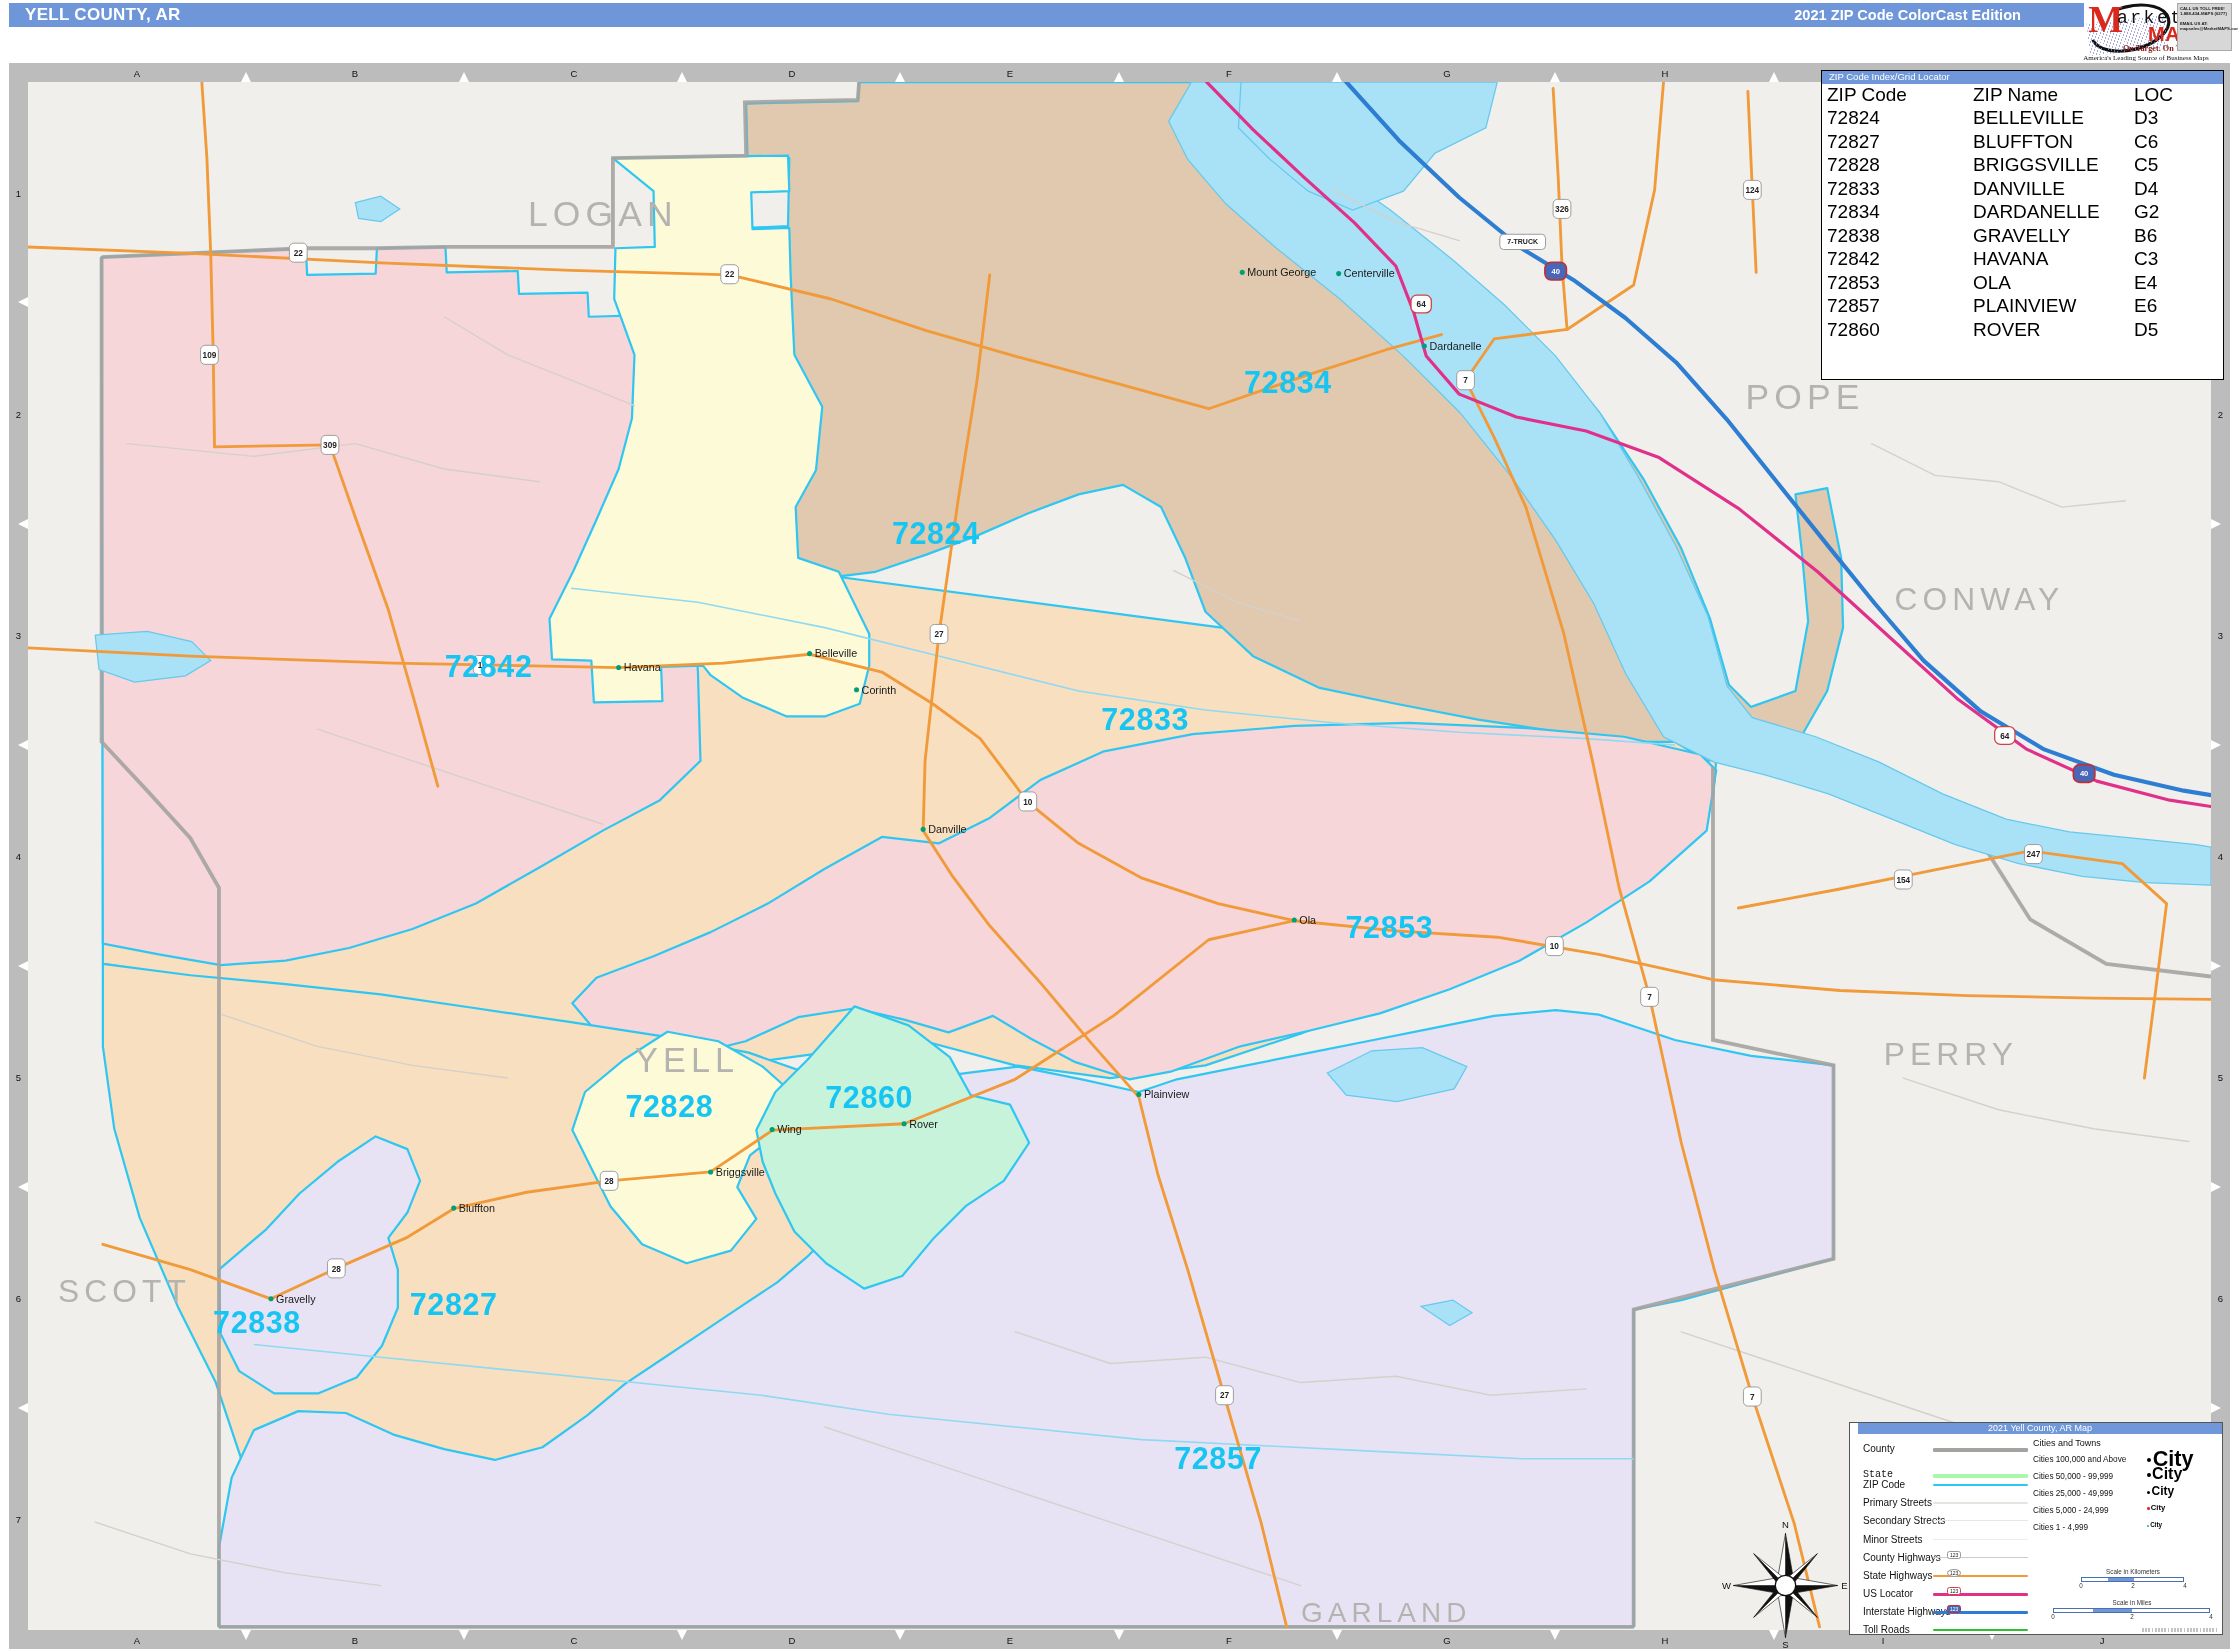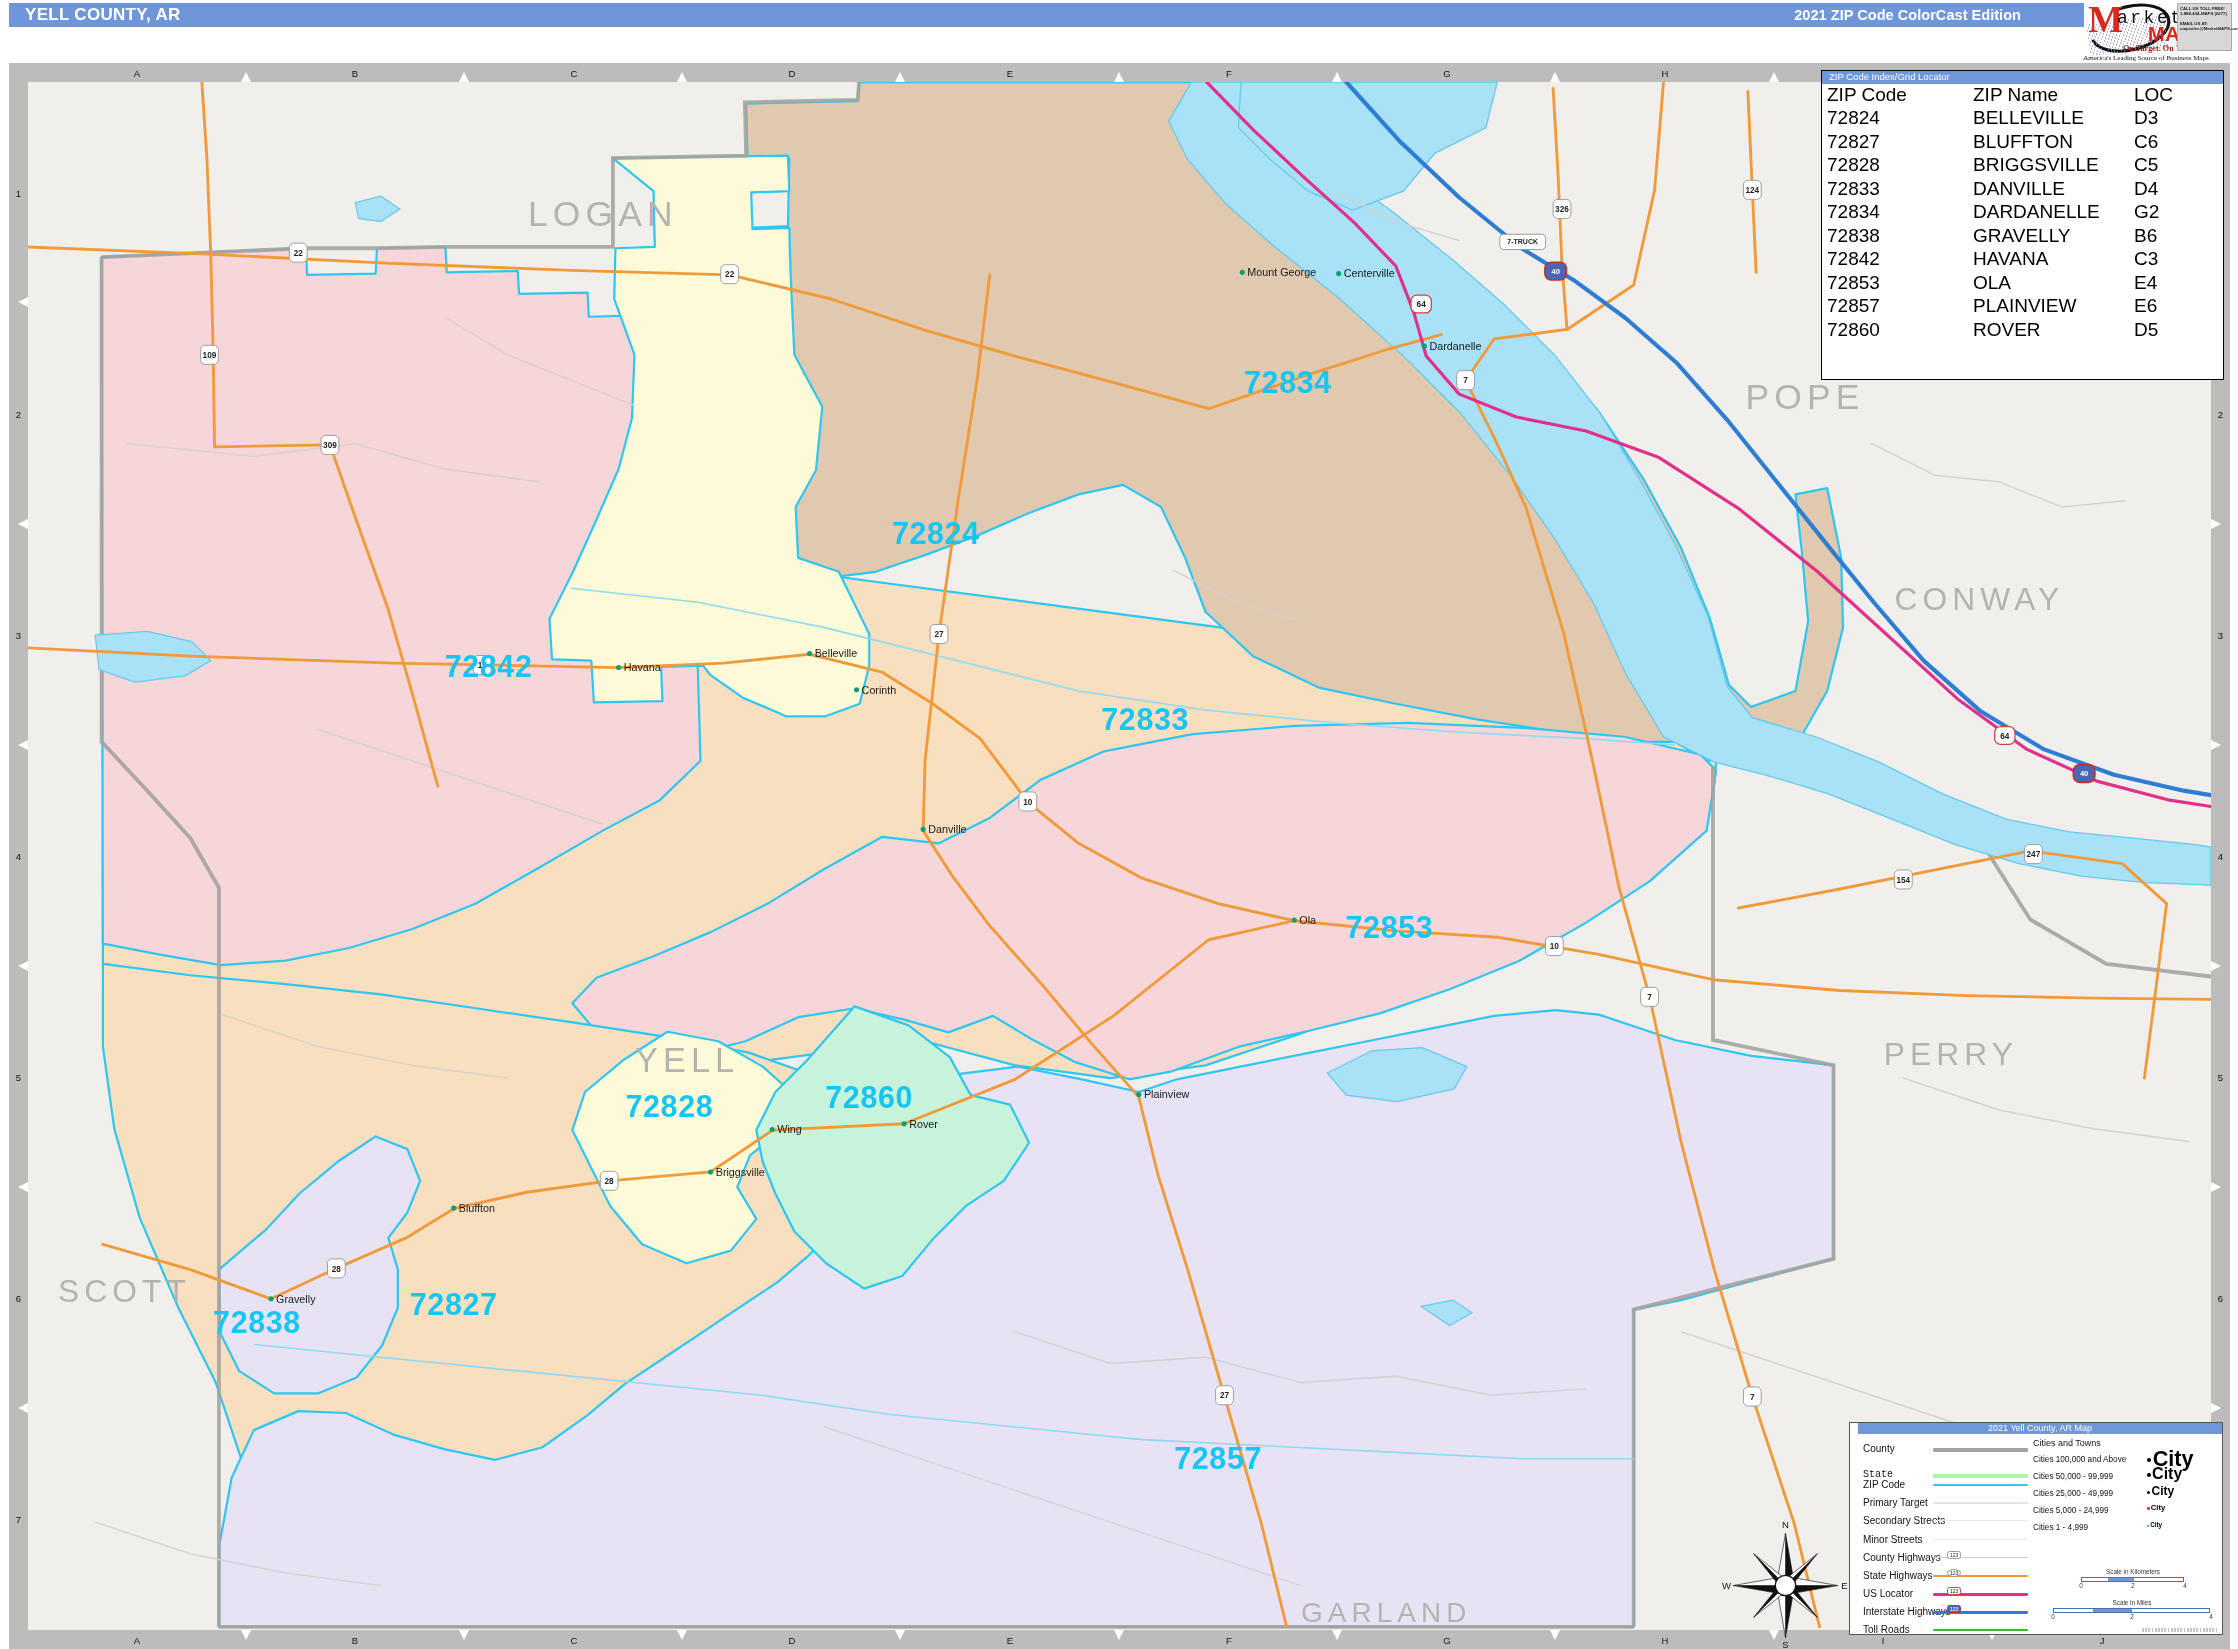--- a/index.html
+++ b/index.html
@@ -462,21 +462,21 @@
       </div>
       <div class="lrow" style="top: 35px; left: 0px; width: 171px; font-family: Liberation Mono, monospace;">
         <span class="lbl">State</span>
         <div class="lswatch" style="height: 4.4px; background: rgb(169, 247, 169); border-radius: 1.3px;"></div>
       </div>
       <div class="lrow" style="top: 45px; left: 0px; width: 171px;">
         <span class="lbl">ZIP Code</span>
         <div class="lswatch" style="height: 2.5px; background: rgb(47, 198, 242); border-radius: 1.3px;"></div>
       </div>
       <div class="lrow" style="top: 63px; left: 0px; width: 171px;">
-        <span class="lbl">Primary Target</span>
+        <span class="lbl">Primary Streets</span>
         <div class="lswatch" style="height: 1.9px; background: rgb(231, 228, 224); border-radius: 1.3px;"></div>
       </div>
       <div class="lrow" style="top: 81px; left: 0px; width: 171px;">
         <span class="lbl">Secondary Streets</span>
         <div class="lswatch" style="height: 1.6px; background: rgb(234, 231, 227); border-radius: 1.3px;"></div>
       </div>
       <div class="lrow" style="top: 100px; left: 0px; width: 171px;">
         <span class="lbl">Minor Streets</span>
         <div class="lswatch" style="height: 1.3px; background: rgb(237, 235, 231); border-radius: 1.3px;"></div>
       </div>

